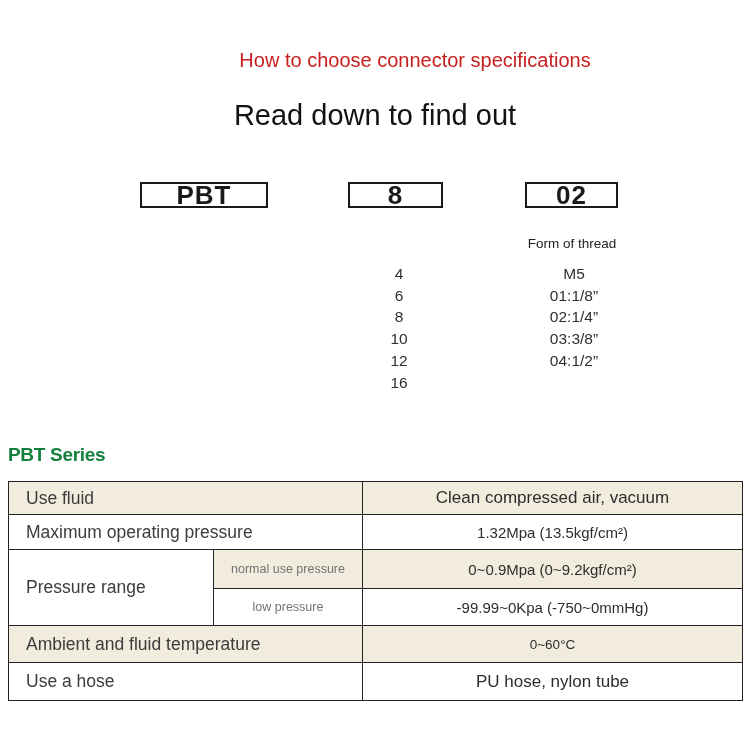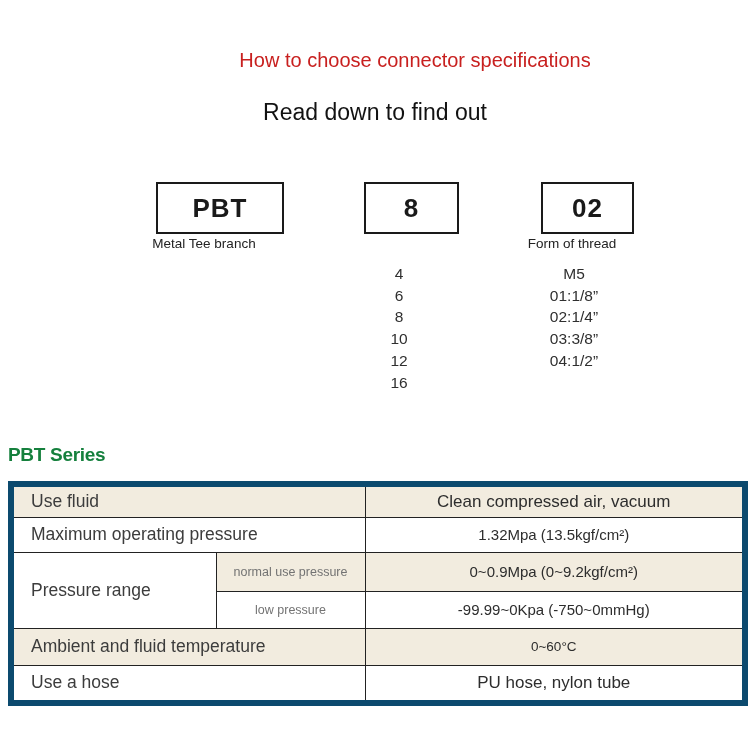--- a/index.html
+++ b/index.html
@@ -18,38 +18,37 @@
     font-size: 20px;
     font-weight: 500;
     color: #c8201f;
     letter-spacing: 0px;
     padding-left: 40px;
   }
   .subtitle {
     position: absolute;
     top: 99px; left: 0; width: 750px;
     text-align: center;
-    font-size: 23px;
+    font-size: 29px;
     color: #121212;
   }
   .code-box {
     position: absolute;
     top: 182px;
-    height: 52px;
+    height: 26px;
     border: 2px solid #1a1a1a;
     background: #ffffff;
     display: flex;
     align-items: center;
     justify-content: center;
     font-size: 26px;
     font-weight: bold;
     color: #1a1a1a;
     letter-spacing: 1px;
     box-sizing: border-box;
-    margin-left: 16px;
   }
   #box-series { left: 140px; width: 128px; }
   #box-tube   { left: 348px; width: 95px; }
   #box-thread { left: 525px; width: 93px; }
   .box-caption {
     position: absolute;
     top: 236px;
     width: 220px;
     text-align: center;
     font-size: 13.5px;
@@ -76,21 +75,21 @@
     font-weight: bold;
     color: #15803d;
     letter-spacing: -0.3px;
   }
   table.spec {
     position: absolute;
     top: 481px; left: 8px;
     width: 734px;
     border-collapse: collapse;
     table-layout: fixed;
-    border: 6px solid #0c4a6e;
+    border: 1px solid #0c4a6e;
   }
   table.spec td {
     border: 1.5px solid #222222;
     padding: 0;
     overflow: hidden;
   }
   .beige { background: #f2ecdf; }
   .white { background: #ffffff; }
   .lbl {
     font-size: 17.5px;
@@ -118,21 +117,20 @@
   <div class="code-box" id="box-series">
     <span>PBT</span>
   </div>
   <div class="code-box" id="box-tube">
     <span>8</span>
   </div>
   <div class="code-box" id="box-thread">
     <span>02</span>
   </div>
 
-  <div class="box-caption" id="caption-series">Metal Tee branch</div>
   <div class="box-caption" id="caption-thread">Form of thread</div>
 
   <div class="option-list" id="tube-list">
     <div>4</div>
     <div>6</div>
     <div>8</div>
     <div>10</div>
     <div>12</div>
     <div>16</div>
   </div>

